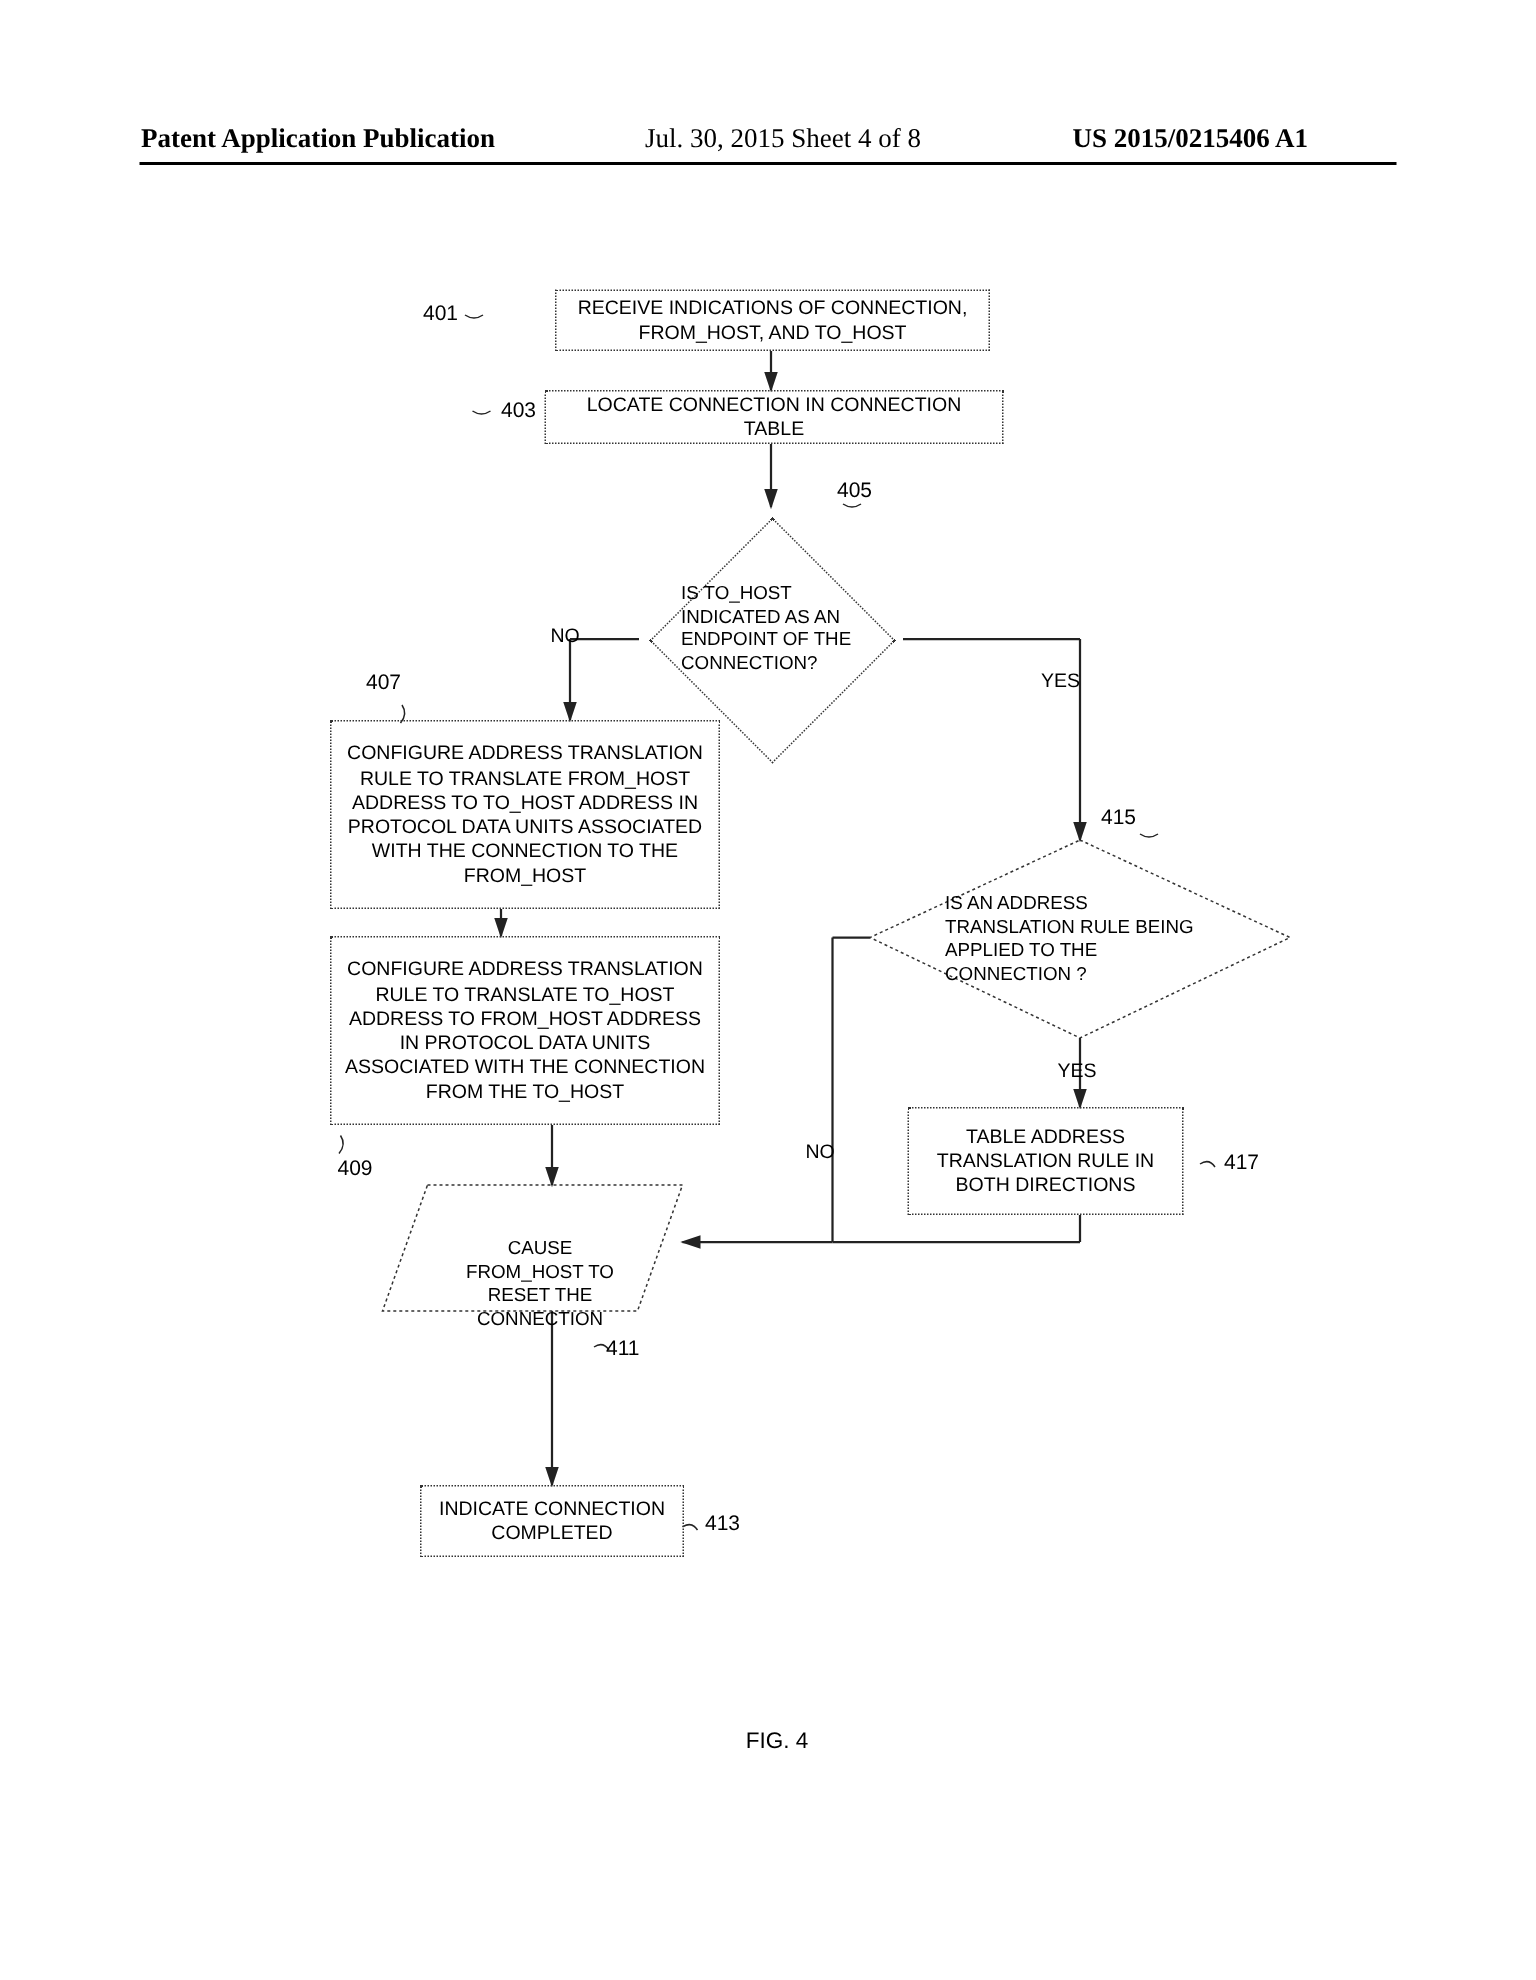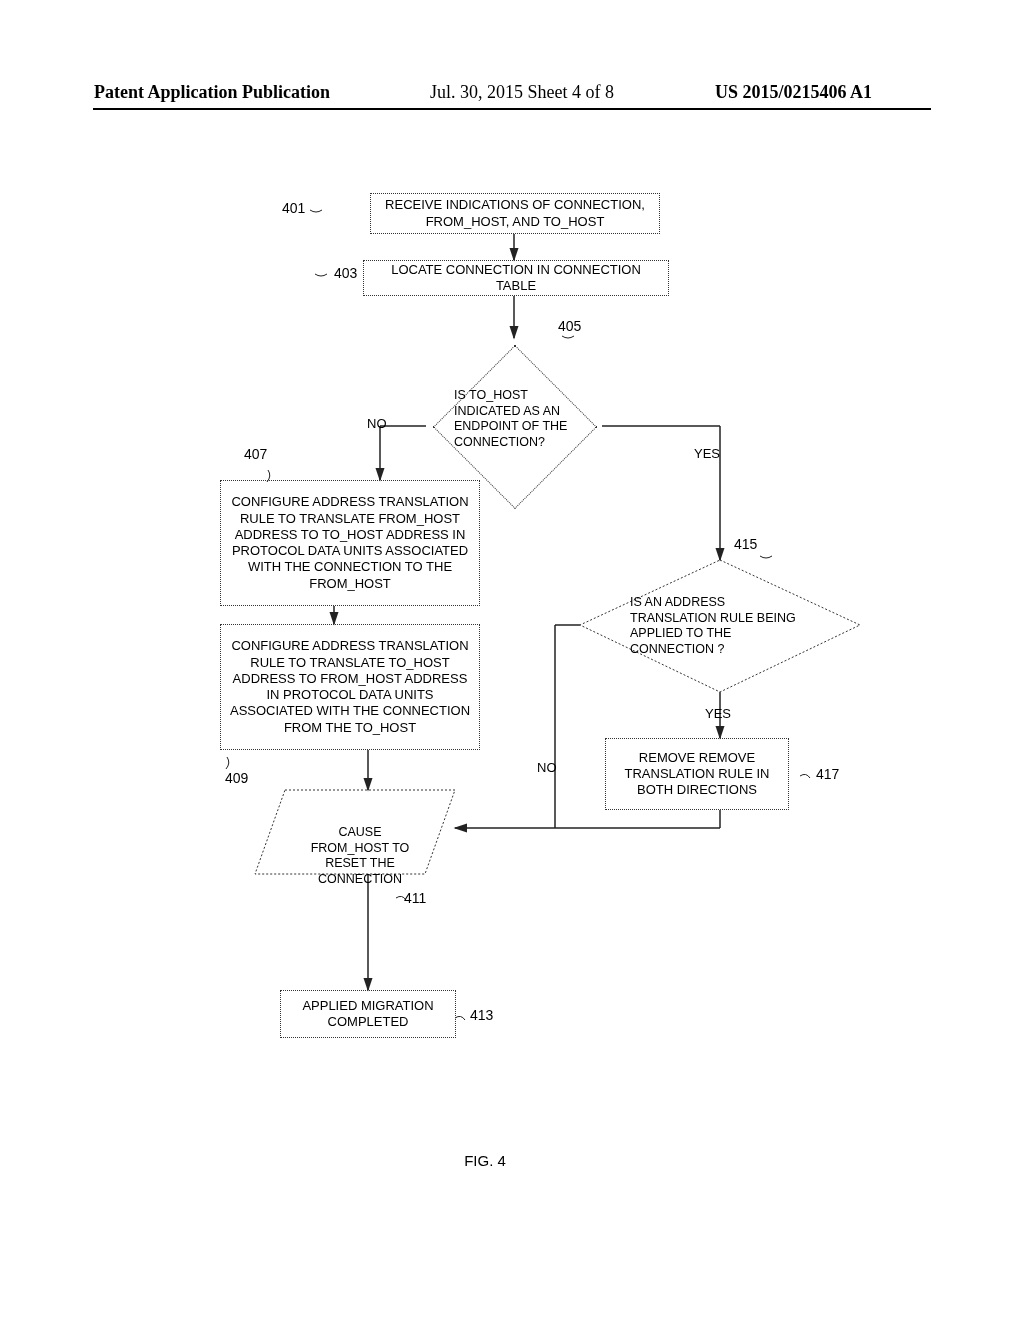--- a/index.html
+++ b/index.html
@@ -142,24 +142,24 @@
   </div>
 
 <div class="box" style="left:220px; top:480px; width:260px; height:126px;">
     <span>CONFIGURE ADDRESS TRANSLATION RULE TO TRANSLATE FROM_HOST ADDRESS TO TO_HOST ADDRESS IN PROTOCOL DATA UNITS ASSOCIATED WITH THE CONNECTION TO THE FROM_HOST</span>
   </div>
 <div class="box" style="left:220px; top:624px; width:260px; height:126px;align-items:center;">
     <span>CONFIGURE ADDRESS TRANSLATION RULE TO TRANSLATE TO_HOST ADDRESS TO FROM_HOST ADDRESS IN PROTOCOL DATA UNITS ASSOCIATED WITH THE CONNECTION FROM THE TO_HOST</span>
   </div>
 
 <div class="box" style="left:605px; top:738px; width:184px; height:72px;">
-    <span>REMOVE REMOVE TRANSLATION RULE IN BOTH DIRECTIONS</span>
+    <span>TABLE ADDRESS TRANSLATION RULE IN BOTH DIRECTIONS</span>
   </div>
 <div class="box" style="left:280px; top:990px; width:176px; height:48px;">
-    <span>APPLIED MIGRATION COMPLETED</span>
+    <span>INDICATE CONNECTION COMPLETED</span>
   </div>
 
 <div class="diamond-wrap" style="left:426px; top:338px; width:176px; height:176px;">
   <div class="diamond" style="left:31px; top:31px; width:114px; height:114px;"></div>
   <div class="diamond-text" style="left:28px; top:50px; width:120px;">IS TO_HOST INDICATED AS AN ENDPOINT OF THE CONNECTION?</div>
 </div>
 
 <div class="diamond-wrap" style="left:580px; top:560px; width:280px; height:132px;">
   <svg width="280" height="132" style="position:absolute;left:0;top:0;">
     <polygon points="140,0 280,65 140,132 0,65" style="fill:none;stroke:#333;stroke-width:1;stroke-dasharray:2,2"></polygon>
@@ -177,13 +177,13 @@
 <div class="ref" style="left:404px; top:890px;">411</div>
 <div class="ref" style="left:470px; top:1007px;">413</div>
 <div class="ref" style="left:734px; top:536px;">415</div>
 <div class="ref" style="left:816px; top:766px;">417</div>
 
 <div class="lbl" style="left:367px; top:416px;">NO</div>
 <div class="lbl" style="left:694px; top:446px;">YES</div>
 <div class="lbl" style="left:537px; top:760px;">NO</div>
 <div class="lbl" style="left:705px; top:706px;">YES</div>
 
-<div class="figcap" style="left:435px; top:1152px;">FIG. 4</div>
+<div class="figcap" style="left:468px; top:1152px;">FIG. 4</div>
 
 </body></html>

